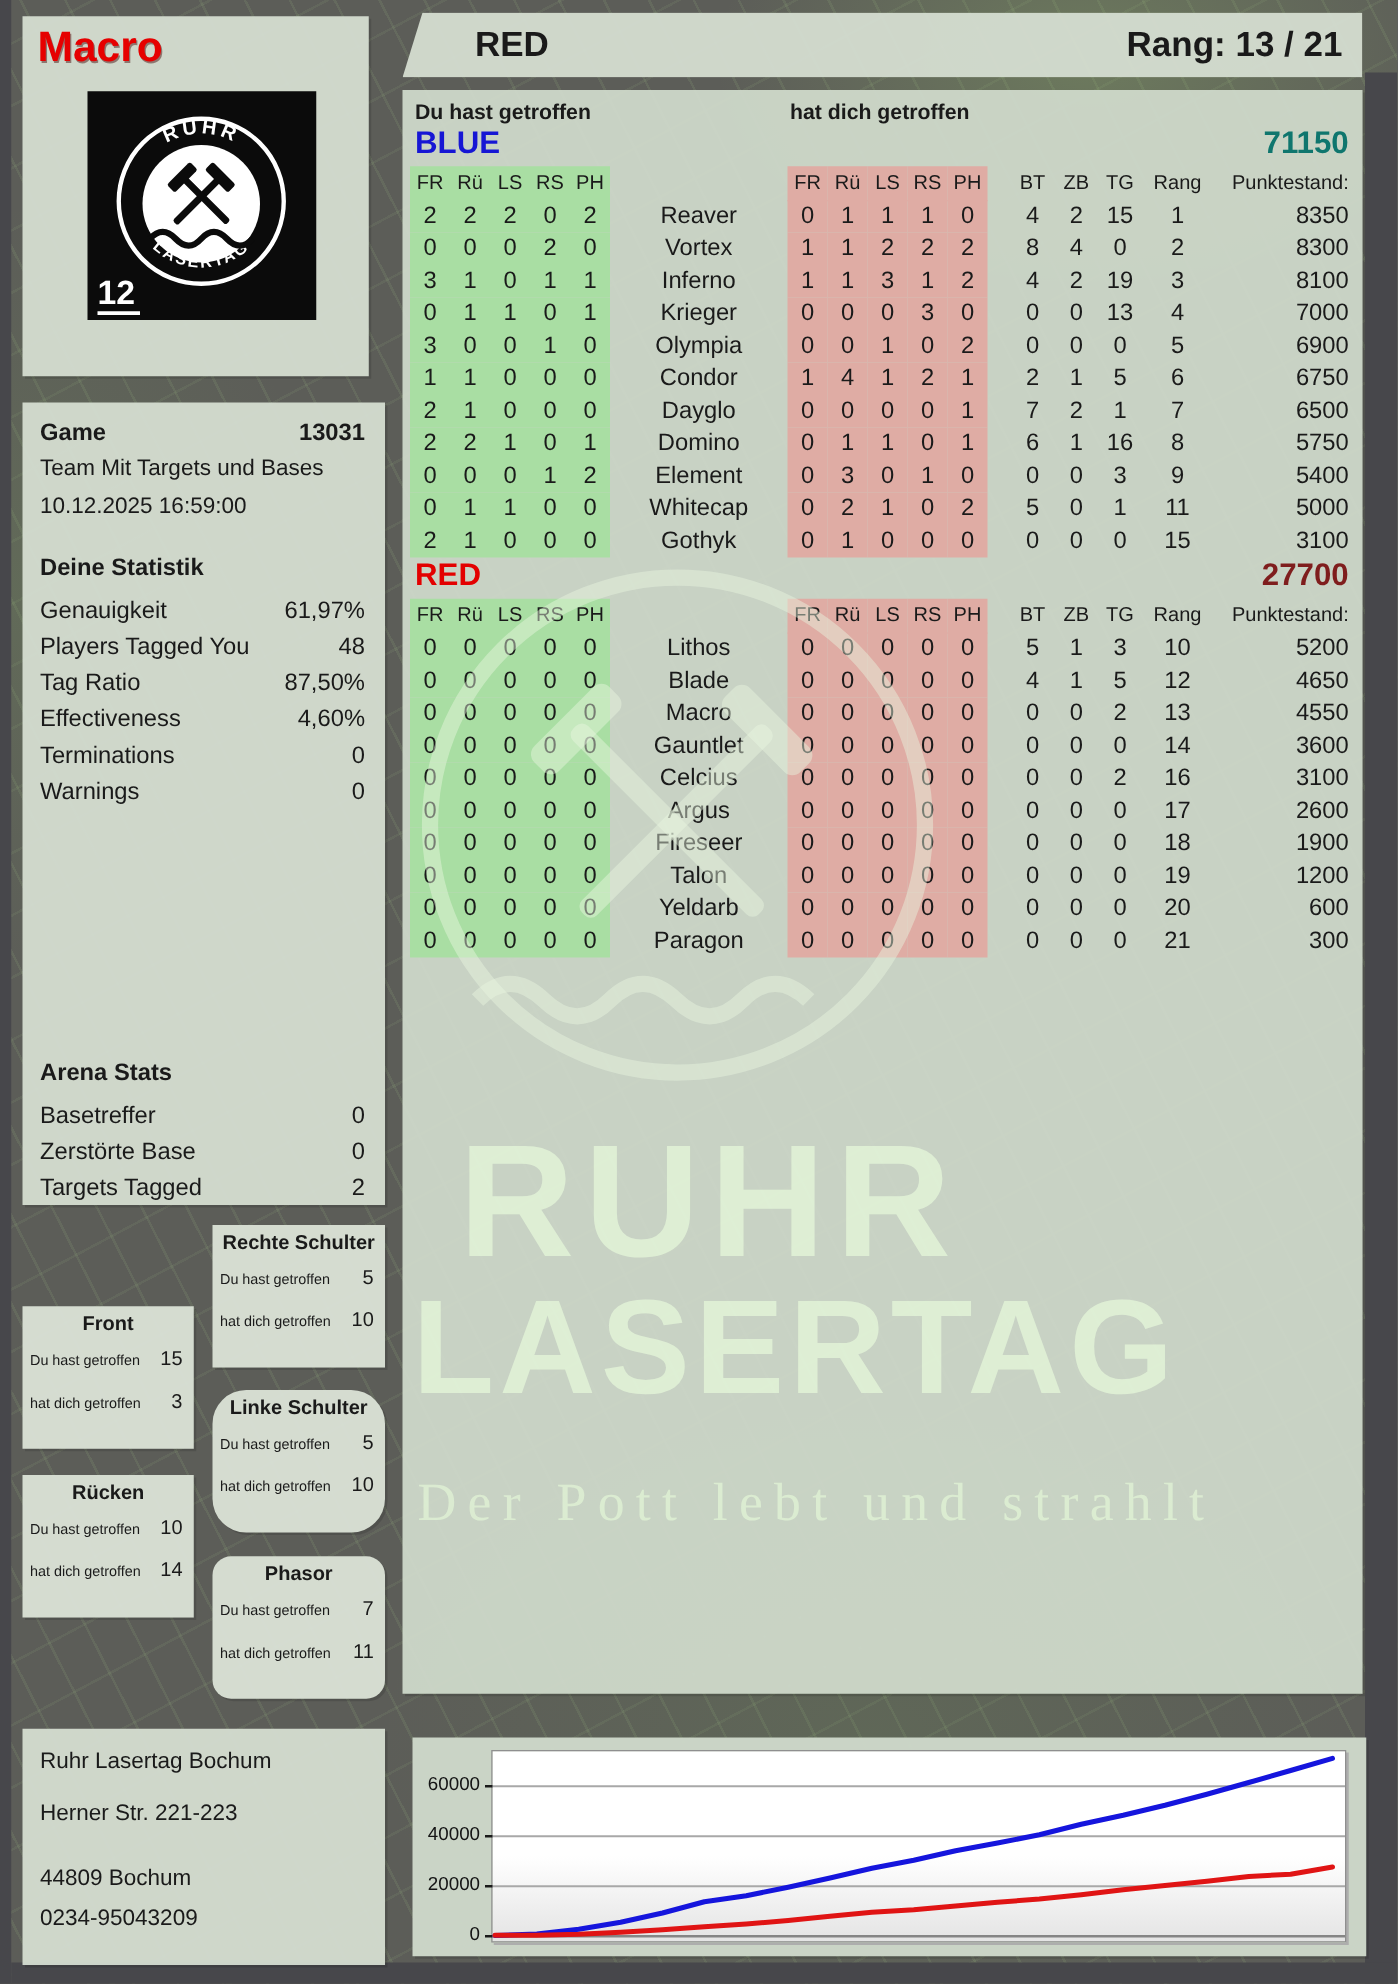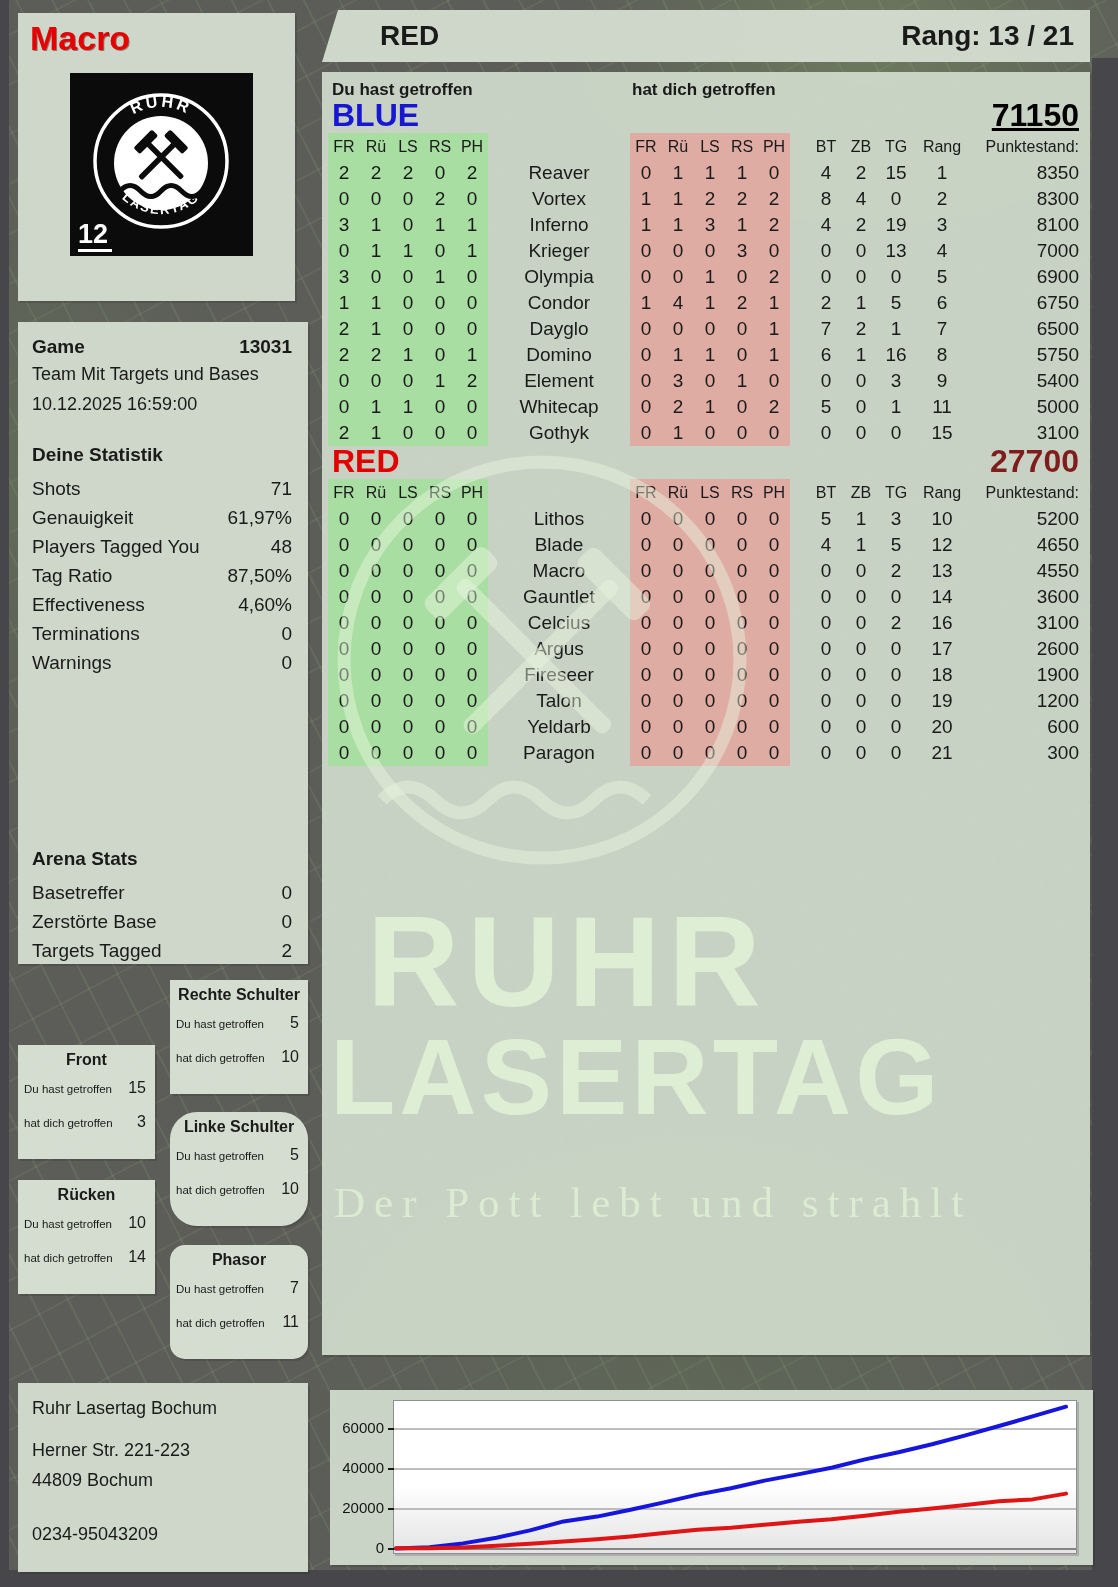--- a/index.html
+++ b/index.html
@@ -51,21 +51,21 @@
   .header-strip{left:322px;top:10px;width:768px;height:52px;clip-path:polygon(16px 0,100% 0,100% 100%,0 100%);
     display:flex;align-items:center;font-size:28px;font-weight:bold;}
   .hs-punkte{margin-left:40px;}
   .hs-team{margin-left:58px;}
   .hs-rang{margin-left:auto;margin-right:16px;}
   
   .main-panel{left:322px;top:72px;width:768px;height:1283px;background:rgba(205,215,201,0.96);}
   .col-cap{position:absolute;top:8px;font-size:17px;font-weight:bold;}
   .cap-you{left:10px;} .cap-got{left:310px;}
   .teams{position:absolute;left:6px;top:28px;width:757px;}
-  .team-label-row{display:flex;justify-content:space-between;align-items:flex-end;height:34px;font-size:32px;font-weight:bold;padding:0 6px 0 4px;}
+  .team-label-row{display:flex;justify-content:space-between;align-items:flex-start;height:34px;font-size:25px;font-weight:bold;padding:0 6px 0 4px;}
   .score-grid{display:grid;grid-template-columns:repeat(5,32px) 142px repeat(5,32px) 18px 36px 34px 36px 56px 115px;grid-auto-rows:26px;align-items:center;}
   .cell{height:26px;line-height:26px;text-align:center;font-size:19px;white-space:nowrap;}
   .cell.hd{height:28px;line-height:28px;font-size:16px;}
   .g{background:#a9dea3;} .r{background:#dfaca4;}
   .pk{text-align:right;padding-right:6px;}
   
   .wm{position:absolute;inset:0;pointer-events:none;z-index:5;overflow:hidden;}
   .wm-big{position:absolute;font-weight:bold;color:rgba(226,243,215,0.85);line-height:1;}
   .wm-ruhr{left:45px;top:826px;font-size:128px;letter-spacing:8px;}
   .wm-laser{left:8px;top:952px;font-size:107px;letter-spacing:4px;}
@@ -121,24 +121,20 @@
   <div class="panel stats-panel">
     <div class="game-row row2">
       <span class="bold">Game</span>
       <span class="bold">13031</span>
     </div>
     <div class="game-mode">Team Mit Targets und Bases</div>
     <div class="game-date">10.12.2025 16:59:00</div>
     <div class="stat-title">Deine Statistik</div>
     <div class="stat-rows" id="stat-rows">
         <div class="row2">
-          <span>Shots</span>
-          <span>71</span>
-        </div>
-        <div class="row2">
           <span>Genauigkeit</span>
           <span>61,97%</span>
         </div>
         <div class="row2">
           <span>Players Tagged You</span>
           <span>48</span>
         </div>
         <div class="row2">
           <span>Tag Ratio</span>
           <span>87,50%</span>
@@ -225,39 +221,39 @@
       </div>
       <div class="bb-row2">
         <span class="bb-label">hat dich getroffen</span>
         <span class="bb-value">11</span>
       </div>
     </div>
 
   <div class="panel address-panel" id="address-panel">
       <div class="addr-line" style="top: 15px;">Ruhr Lasertag Bochum</div>
       <div class="addr-line" style="top: 57px;">Herner Str. 221-223</div>
-      <div class="addr-line" style="top: 87px;">44809 Bochum</div>
+      <div class="addr-line" style="top: 109px;">44809 Bochum</div>
       <div class="addr-line" style="top: 141px;">0234-95043209</div>
     </div>
 
   <div class="panel header-strip">
     <span class="hs-team">RED</span>
     <span class="hs-rang">
       <span>Rang:</span>
       <span>13 / 21</span>
     </span>
   </div>
 
   <div class="panel main-panel">
     <div class="col-cap cap-you">Du hast getroffen</div>
     <div class="col-cap cap-got">hat dich getroffen</div>
     <div class="teams" id="teams">
         <div class="team-label-row">
           <span style="color: rgb(22, 22, 212);">BLUE</span>
-          <span style="color: #000000; text-decoration: underline;">71150</span>
+          <span style="color: #0f766e;">71150</span>
         </div>
         <div class="score-grid">
           <div class="cell hd g">FR</div>
           <div class="cell hd g">Rü</div>
           <div class="cell hd g">LS</div>
           <div class="cell hd g">RS</div>
           <div class="cell hd g">PH</div>
           <div class="cell hd"></div>
           <div class="cell hd r">FR</div>
           <div class="cell hd r">Rü</div>

